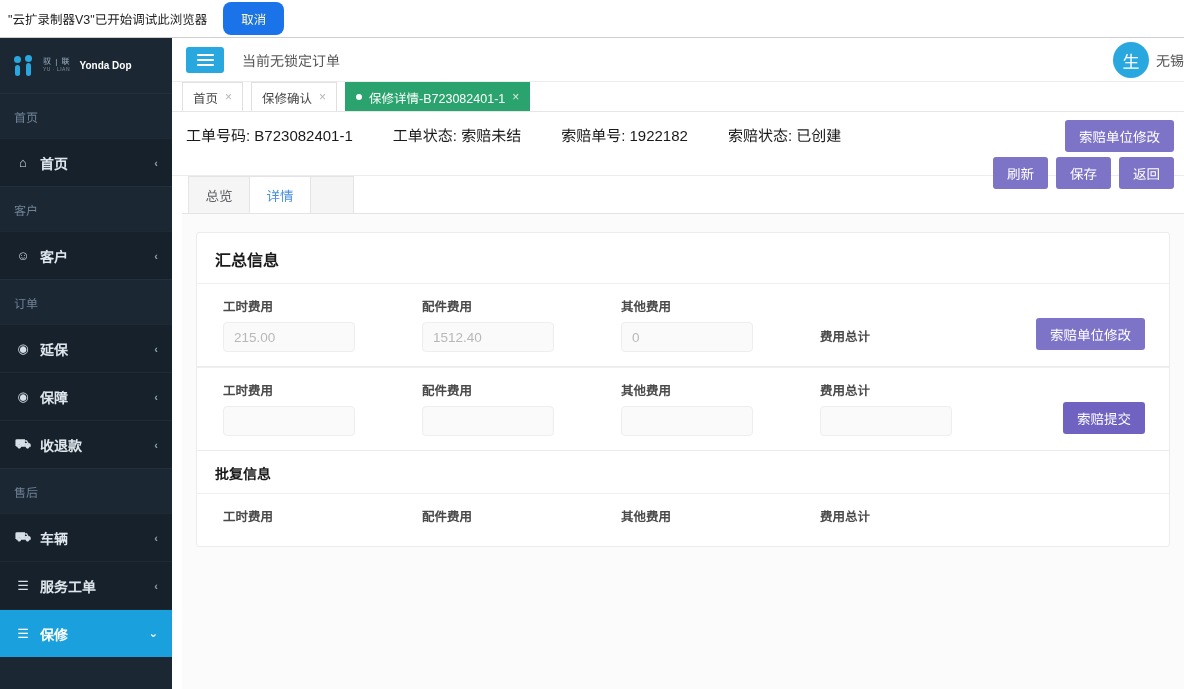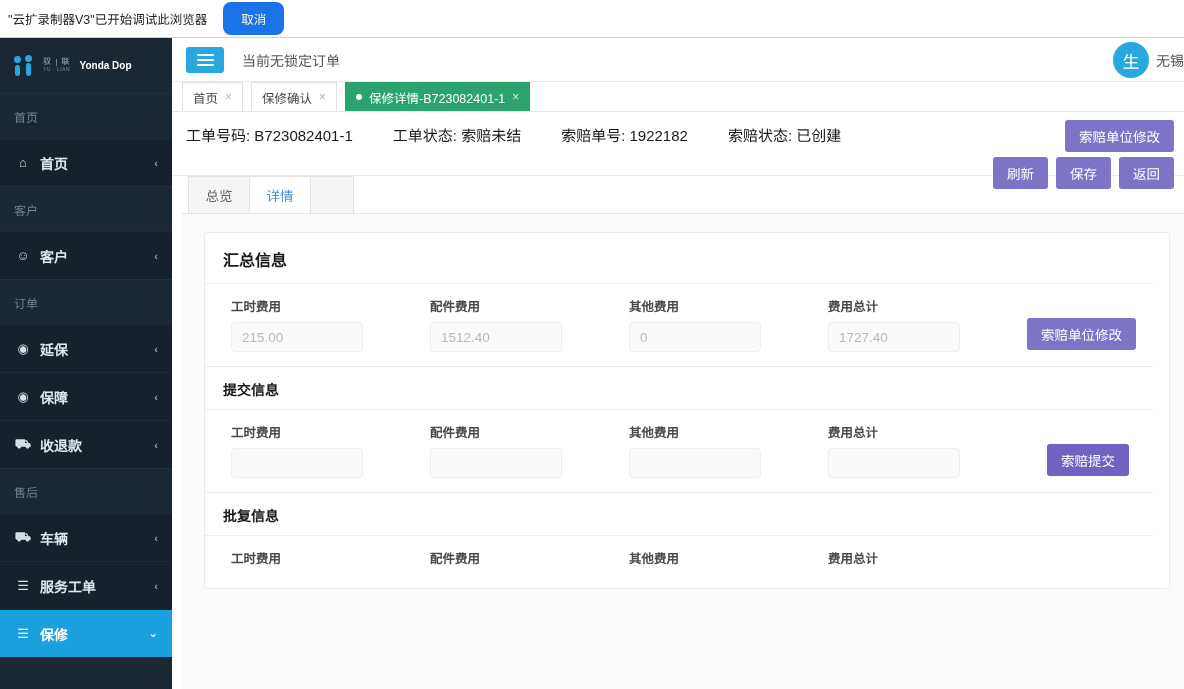--- a/index.html
+++ b/index.html
@@ -181,22 +181,22 @@
   .sub-tab.filler { flex: 0 0 44px; min-width: 44px; background:#f5f5f5;}
   #scroll-area {
     flex: 1; overflow: hidden;
     background: #fbfbfb;
     padding: 18px 8px 0 8px;
   }
   .panel {
     background: #ffffff;
     border: 1px solid #ececec;
     border-radius: 3px;
-    padding: 0 16px 0 0;
-    margin-left: 14px; margin-right: 6px;
+    padding: 0 0 0 0;
+    margin-left: 6px; margin-right: 6px;
   }
   .panel-title {
     font-size: 16px; font-weight: bold; color: #1a1a1a;
     padding: 14px 0 12px 18px;
   }
   .panel-title.sub { font-size: 14px; padding: 12px 0 10px 18px; }
   .block {
     border-top: 1px solid #efefef;
     padding: 12px 16px 14px 26px;
   }
@@ -378,30 +378,28 @@
               <div class="field">
                 <div class="f-label">配件费用</div>
                 <input type="text" disabled="" value="1512.40" style="">
               </div>
               <div class="field">
                 <div class="f-label">其他费用</div>
                 <input type="text" disabled="" value="0" style="">
               </div>
               <div class="field">
                 <div class="f-label">费用总计</div>
-                <input type="text" disabled="" value="1727.40" style="">
               </div>
               <div class="row-action">
                 <button class="btn-purple muted">索赔单位修改</button>
               </div>
             </div>
           </div>
 
           <div class="sub-panel">
-            <div class="panel-title sub">提交信息</div>
             <div class="block">
               <div class="field-row">
                 <div class="field">
                   <div class="f-label">工时费用</div>
                   <input type="text" disabled="" value="" style="">
                 </div>
                 <div class="field">
                   <div class="f-label">配件费用</div>
                   <input type="text" disabled="" value="" style="">
                 </div>

